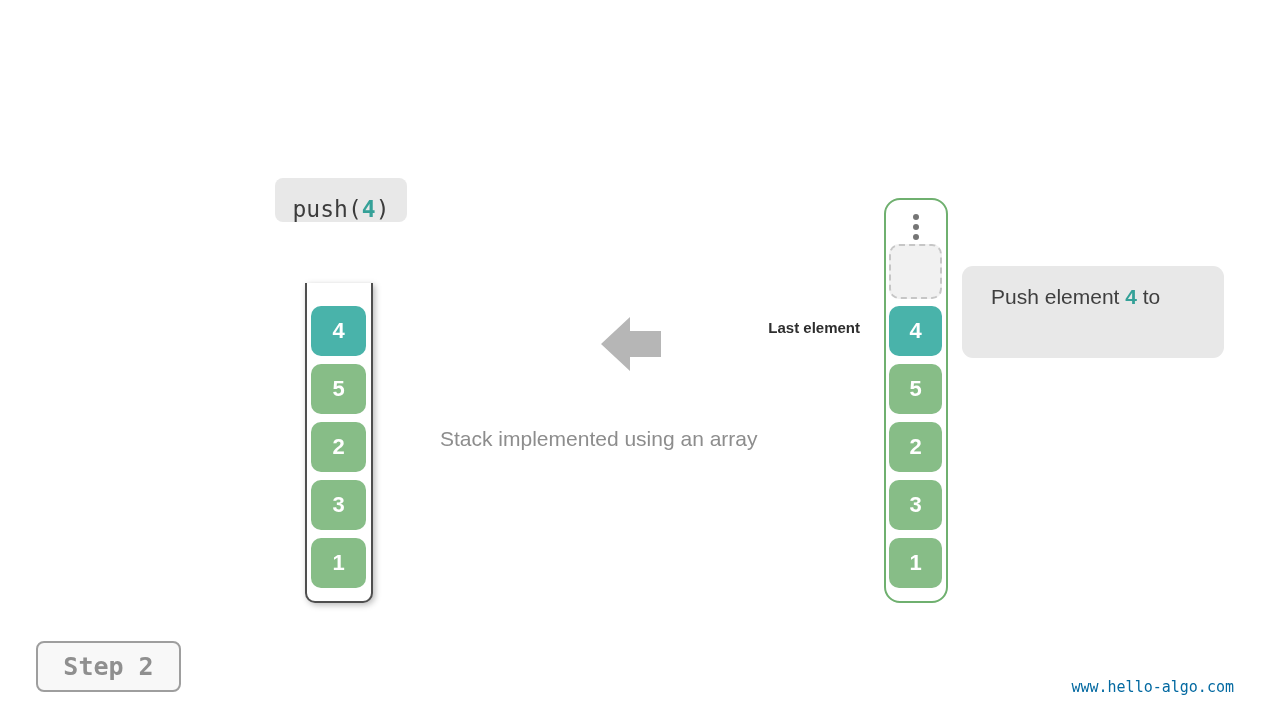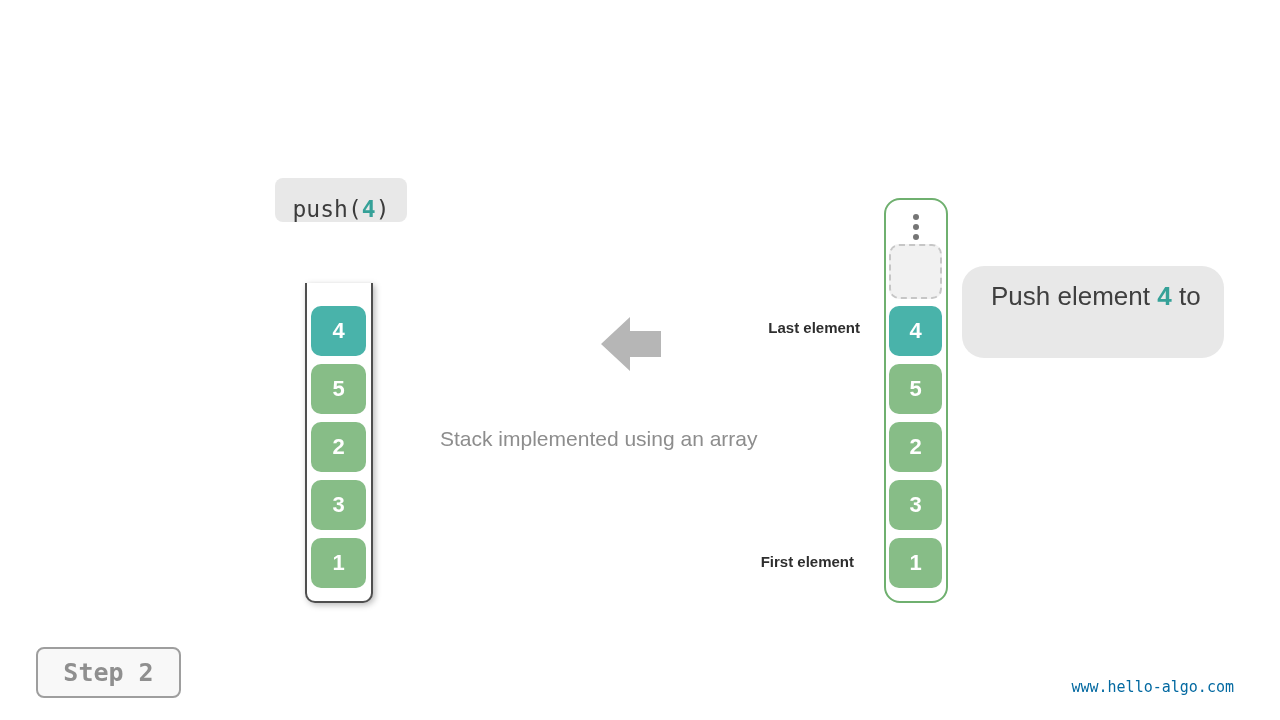--- a/index.html
+++ b/index.html
@@ -54,30 +54,30 @@
   }
   #last-element{left:690px;top:319px;width:170px;}
   #first-element{left:690px;top:553px;width:164px;}
   #caption{
     position:absolute;left:440px;top:427px;width:400px;text-align:left;
     font-size:21px;color:#8d8d8d;
   }
   
   #tooltip{
     position:absolute;left:962px;top:266px;width:262px;height:92px;box-sizing:border-box;
-    background:#e8e8e8;border-radius:22px;padding:15px 5px 0 29px;
-    font-size:26px;line-height:31px;color:#3f3f3f;
+    background:#e8e8e8;border-radius:11px;padding:15px 5px 0 29px;
+    font-size:21px;line-height:31px;color:#3f3f3f;
   }
   #tooltip .accent{color:#35a198;font-weight:bold;}
   
   #step-badge{
     position:absolute;left:36px;top:641px;width:145px;height:51px;box-sizing:border-box;
     background:#f8f8f8;border:2px solid #9e9e9e;border-radius:8px;
     display:flex;align-items:center;justify-content:center;
-    font-family:"DejaVu Sans Mono",monospace;font-size:25px;font-weight:600;color:#8f8f8f;margin-top:6px;
+    font-family:"DejaVu Sans Mono",monospace;font-size:25px;font-weight:600;color:#8f8f8f;
   }
   
   #site-watermark{
     position:absolute;right:46px;top:678px;
     font-family:"DejaVu Sans Mono",monospace;font-size:15px;color:#0369a1;
   }
 </style>
 </head>
 <body>
 
@@ -95,21 +95,20 @@
     <div class="cell" style="top:139px">2</div>
     <div class="cell" style="top:197px">3</div>
     <div class="cell" style="top:255px">1</div>
   </div>
 
   <svg id="left-arrow" viewBox="0 0 60 54">
     <polygon points="0,27 29,0 29,14 60,14 60,40 29,40 29,54"></polygon>
   </svg>
   <div id="last-element" class="bold-note">Last element</div>
   <div id="caption">Stack implemented using an array</div>
-  <div id="first-element" class="bold-note">First element</div>
 
   <div id="array-container">
     <div class="ellipsis">
       <i></i>
         <i></i>
         <i></i>
     </div>
     <div class="empty-slot"></div>
     <div class="cell teal" style="top:106px">4</div>
     <div class="cell" style="top:164px">5</div>

